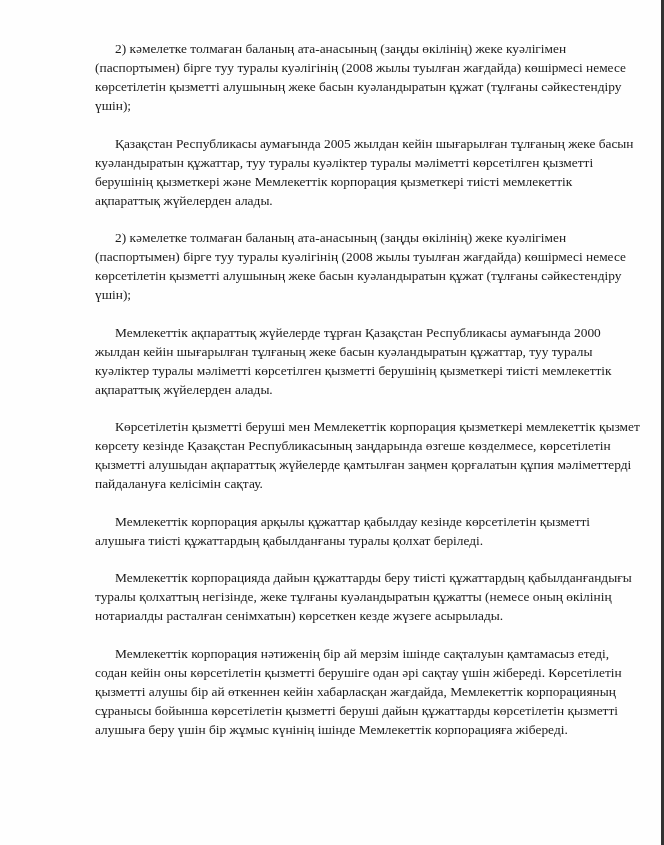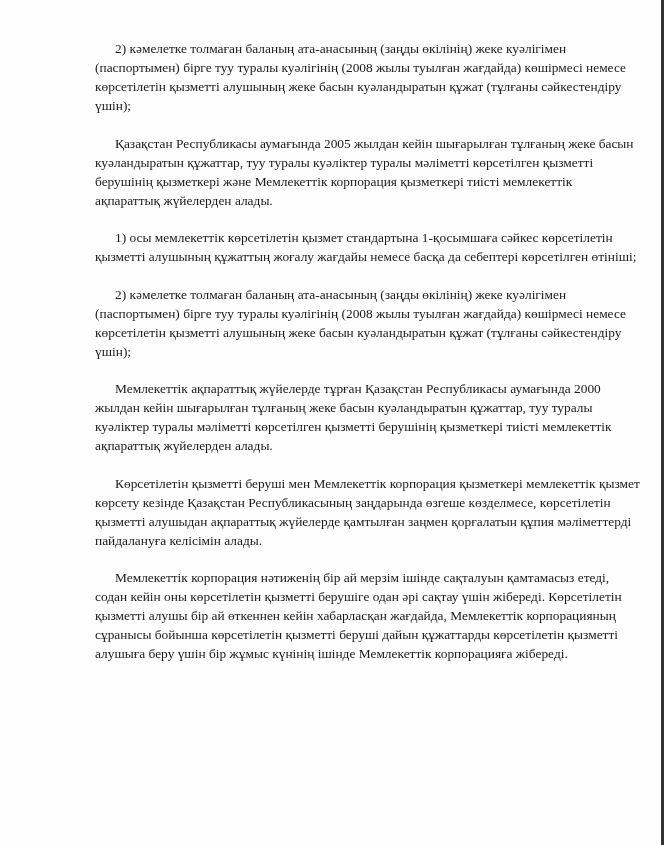--- a/index.html
+++ b/index.html
@@ -45,21 +45,22 @@
       text-align: left;
     }
   </style>
 </head>
 <body>
 
 <div class="page">
   <div class="content">
     <p>2) кәмелетке толмаған баланың ата-анасының (заңды өкілінің) жеке куәлігімен (паспортымен) бірге туу туралы куәлігінің (2008 жылы туылған жағдайда) көшірмесі немесе көрсетілетін қызметті алушының жеке басын куәландыратын құжат (тұлғаны сәйкестендіру үшін);</p>
     <p>Қазақстан Республикасы аумағында 2005 жылдан кейін шығарылған тұлғаның жеке басын куәландыратын құжаттар, туу туралы куәліктер туралы мәліметті көрсетілген қызметті берушінің қызметкері және Мемлекеттік корпорация қызметкері тиісті мемлекеттік ақпараттық жүйелерден алады.</p>
-    <p>1) осы мемлекеттік көрсетілетін қызмет стандартына 1-қосымшаға сәйкес көрсетілетін қызметті алушының құжаттың жоғалу жағдайы немесе басқа да себептері көрсетілген өтініші;</p>
     <p>2) кәмелетке толмаған баланың ата-анасының (заңды өкілінің) жеке куәлігімен (паспортымен) бірге туу туралы куәлігінің (2008 жылы туылған жағдайда) көшірмесі немесе көрсетілетін қызметті алушының жеке басын куәландыратын құжат (тұлғаны сәйкестендіру үшін);</p>
     <p>Мемлекеттік ақпараттық жүйелерде тұрған Қазақстан Республикасы аумағында 2000 жылдан кейін шығарылған тұлғаның жеке басын куәландыратын құжаттар, туу туралы куәліктер туралы мәліметті көрсетілген қызметті берушінің қызметкері тиісті мемлекеттік ақпараттық жүйелерден алады.</p>
-    <p>Көрсетілетін қызметті беруші мен Мемлекеттік корпорация қызметкері мемлекеттік қызмет көрсету кезінде Қазақстан Республикасының заңдарында өзгеше көзделмесе, көрсетілетін қызметті алушыдан ақпараттық жүйелерде қамтылған заңмен қорғалатын құпия мәліметтерді пайдалануға келісімін алады.</p>
+    <p>Көрсетілетін қызметті беруші мен Мемлекеттік корпорация қызметкері мемлекеттік қызмет көрсету кезінде Қазақстан Республикасының заңдарында өзгеше көзделмесе, көрсетілетін қызметті алушыдан ақпараттық жүйелерде қамтылған заңмен қорғалатын құпия мәліметтерді пайдалануға келісімін сақтау.</p>
+    <p>Мемлекеттік корпорация арқылы құжаттар қабылдау кезінде көрсетілетін қызметті алушыға тиісті құжаттардың қабылданғаны туралы қолхат беріледі.</p>
+    <p>Мемлекеттік корпорацияда дайын құжаттарды беру тиісті құжаттардың қабылданғандығы туралы қолхаттың негізінде, жеке тұлғаны куәландыратын құжатты (немесе оның өкілінің нотариалды расталған сенімхатын) көрсеткен кезде жүзеге асырылады.</p>
     <p>Мемлекеттік корпорация нәтиженің бір ай мерзім ішінде сақталуын қамтамасыз етеді, содан кейін оны көрсетілетін қызметті берушіге одан әрі сақтау үшін жібереді. Көрсетілетін қызметті алушы бір ай өткеннен кейін хабарласқан жағдайда, Мемлекеттік корпорацияның сұранысы бойынша көрсетілетін қызметті беруші дайын құжаттарды көрсетілетін қызметті алушыға беру үшін бір жұмыс күнінің ішінде Мемлекеттік корпорацияға жібереді.</p>
 
   </div>
 </div>
 <div class="edge"></div>
 
 </body></html>

